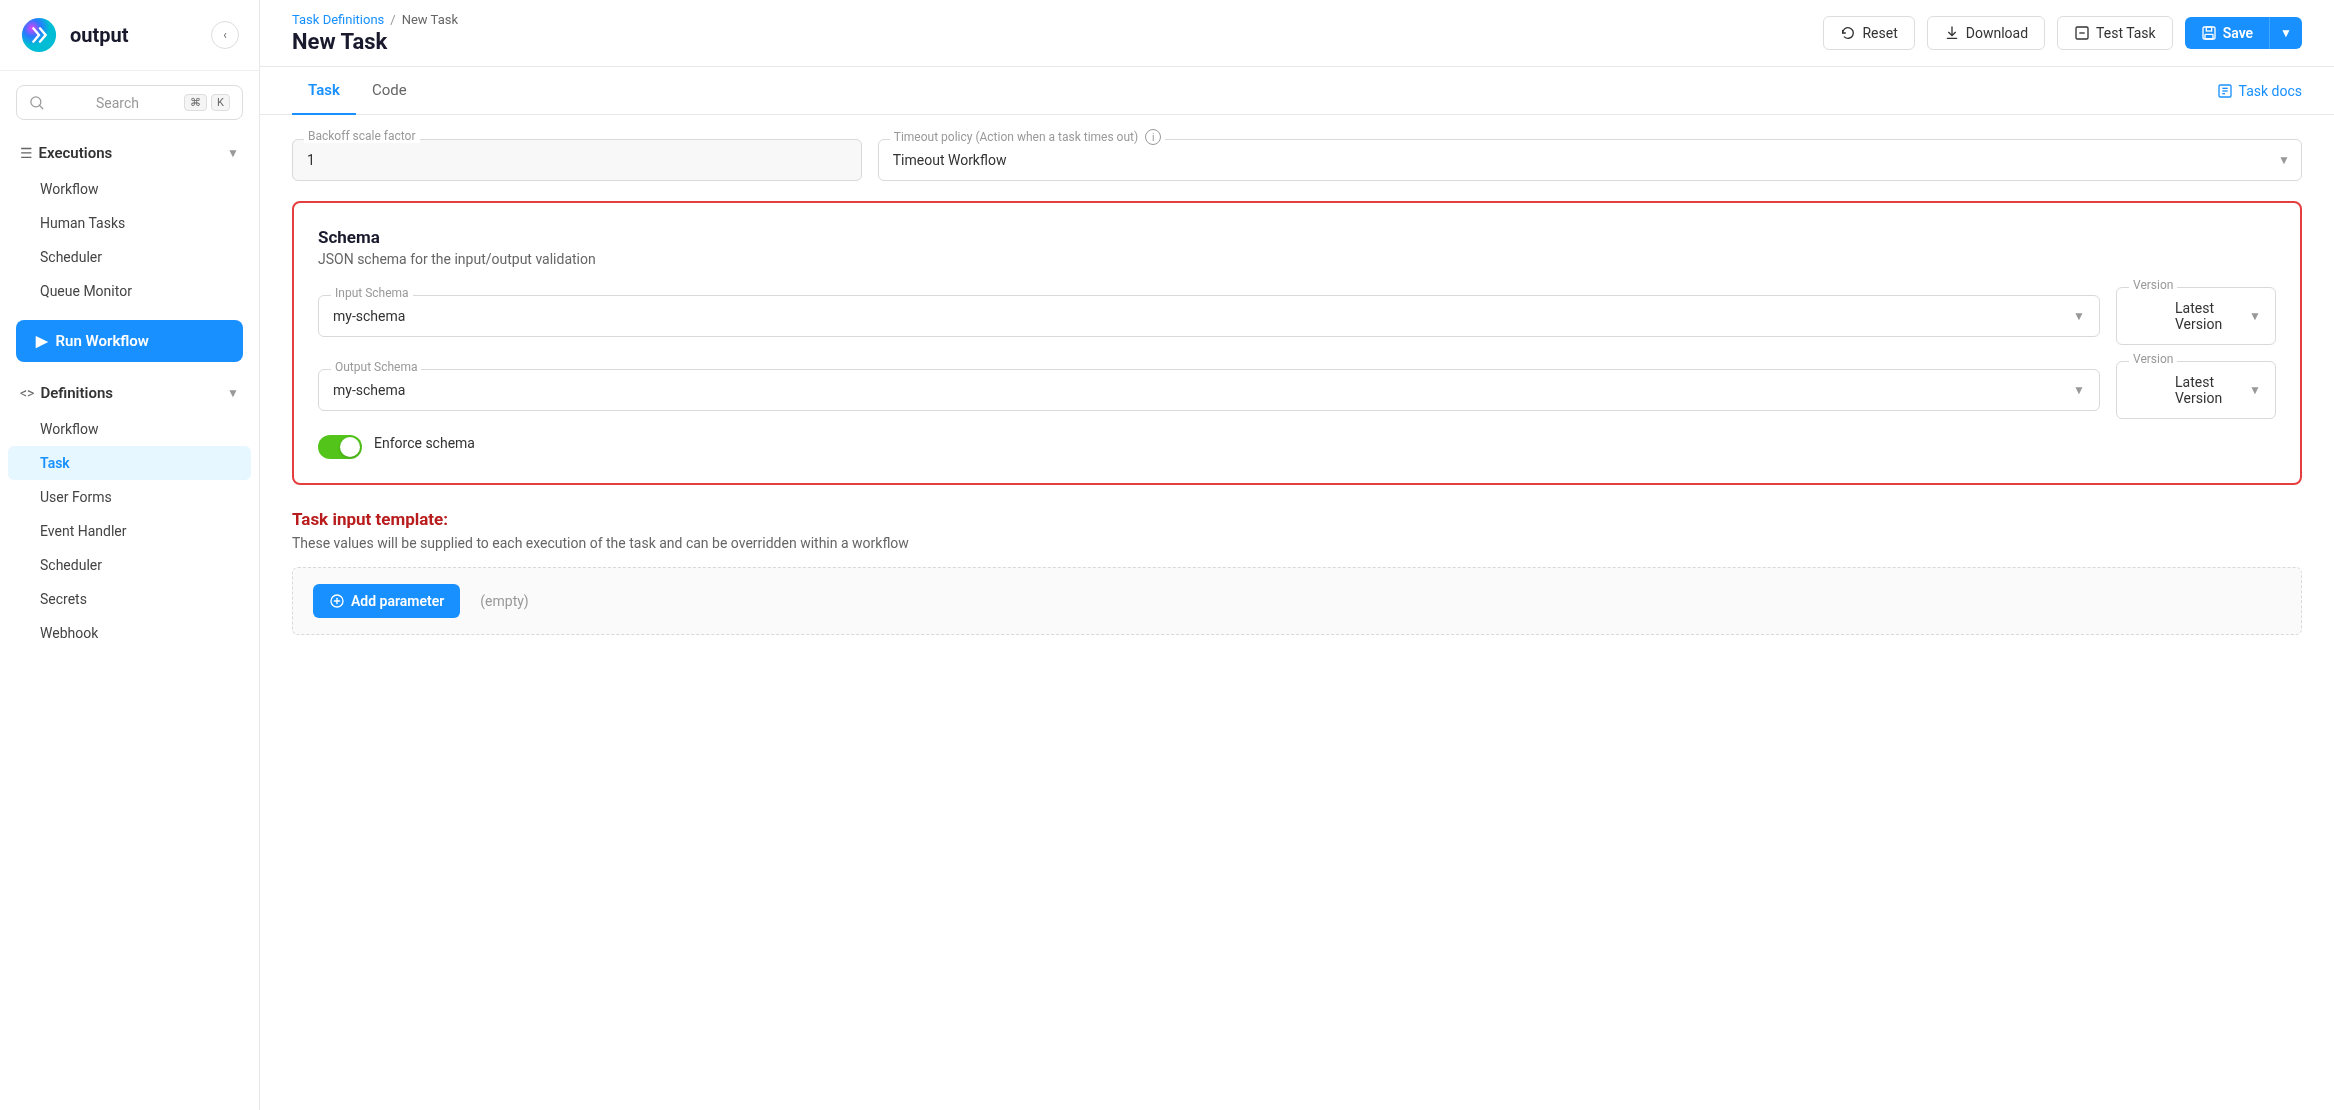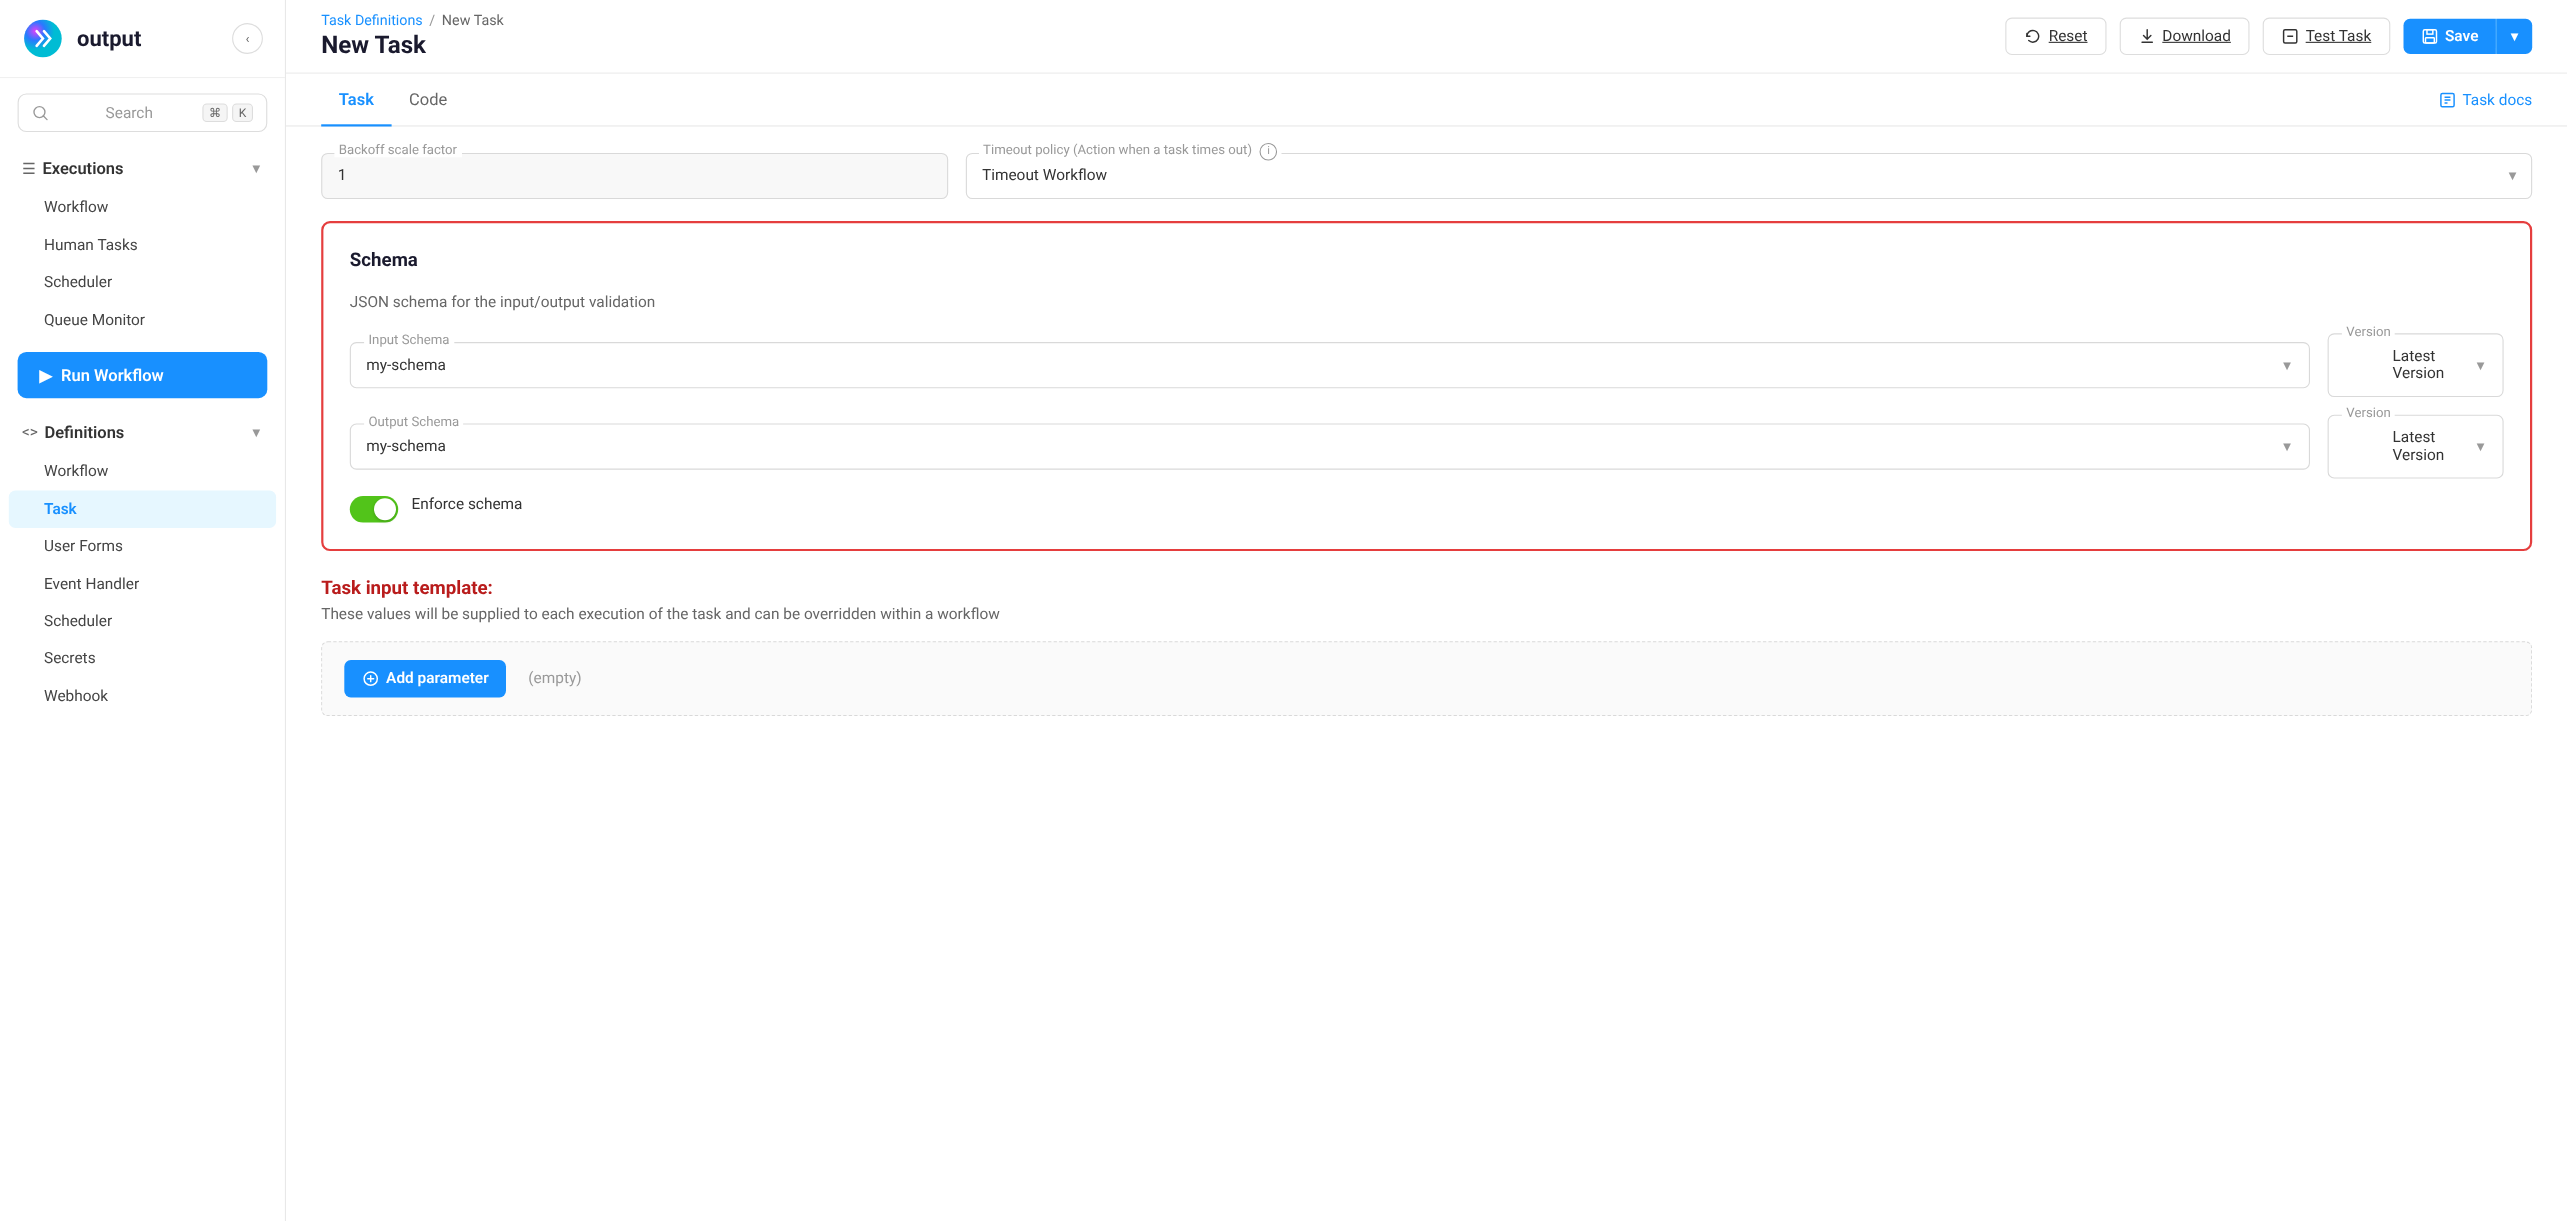--- a/index.html
+++ b/index.html
@@ -150,21 +150,20 @@
       display: flex;
       align-items: center;
       gap: 6px;
       padding: 8px 16px;
       border: 1px solid #ddd;
       border-radius: 6px;
       background: #fff;
       cursor: pointer;
       font-size: 14px;
       color: #333;
-      text-decoration: underline;
     }
     .topbar-btn-primary {
       background: #1890ff;
       color: #fff;
       border: none;
       border-radius: 6px;
       padding: 8px 16px;
       font-size: 14px;
       font-weight: 600;
       cursor: pointer;
@@ -290,21 +289,21 @@
     .schema-section {
       border: 2px solid #e53e3e;
       border-radius: 8px;
       padding: 24px;
       margin-bottom: 24px;
     }
     .schema-title {
       font-size: 17px;
       font-weight: 700;
       color: #1a1a2e;
-      margin-bottom: 20px;
+      margin-bottom: 4px;
     }
     .schema-desc {
       font-size: 14px;
       color: #666;
       margin-bottom: 20px;
     }
     .schema-row {
       display: flex;
       gap: 16px;
       margin-bottom: 16px;

